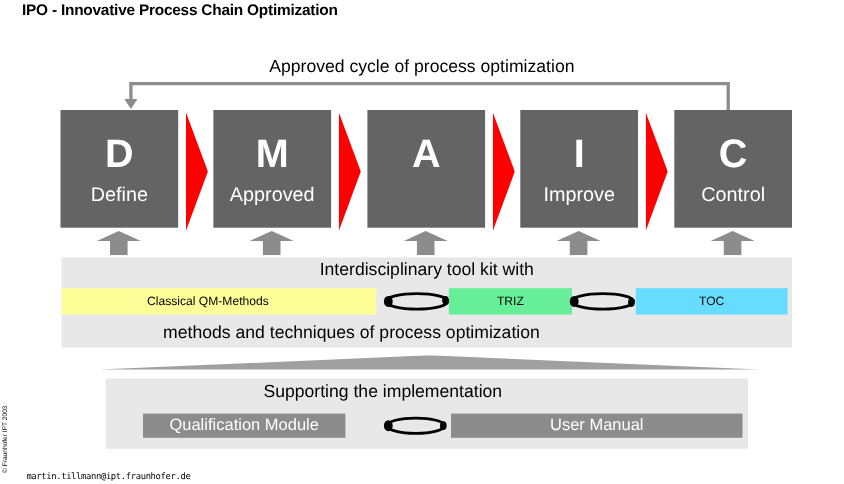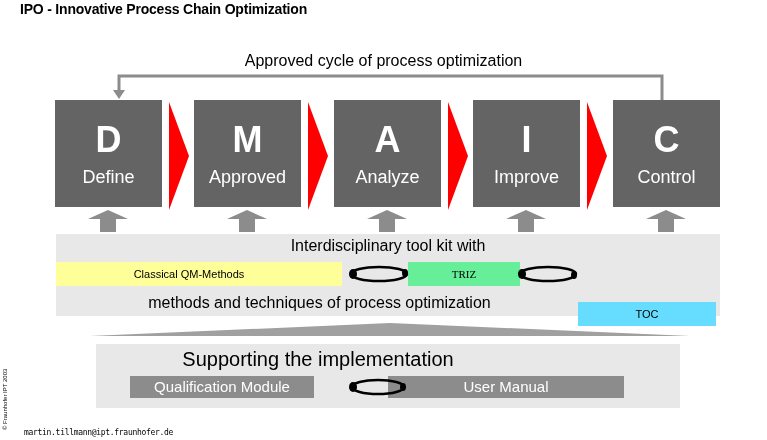--- a/index.html
+++ b/index.html
@@ -12,28 +12,28 @@
   .phase { position:absolute; top:100px; width:107px; height:107px; background:#646464; color:#fff; text-align:center; }
   .phase .letter { position:absolute; left:0; right:0; top:20px; font-size:36px; font-weight:bold; line-height:40px; }
   .phase .word { position:absolute; left:0; right:0; top:66px; font-size:18px; line-height:22px; }
   .chev { position:absolute; top:102px; width:20px; height:108px; }
   .uparrow { position:absolute; top:210px; width:40px; height:22px; }
   #toolkit-panel { left:56px; top:234px; width:664px; height:82px; background:#e8e8e8; }
   #toolkit-title { left:56px; width:664px; top:237px; text-align:center; font-size:16px; }
   #toolkit-footer { left:56px; width:527px; top:294px; text-align:center; font-size:16px; }
   .band { position:absolute; top:262px; height:24px; font-size:11px; line-height:24px; text-align:center; }
   #band-qm { left:56px; width:286px; background:#ffff99; }
-  #band-triz { left:408px; width:112px; background:#66ee99;font-family:Liberation Serif, serif; }
-  #band-toc { left:578px; width:138px; background:#66ddff;margin-top:40px; }
+  #band-triz { left:408px; width:112px; background:#66ee99; }
+  #band-toc { left:578px; width:138px; background:#66ddff; }
   .qm-text { padding-right:20px; }
   #support-panel { left:96px; top:344px; width:584px; height:64px; background:#e8e8e8; }
-  #support-title { left:78px; width:480px; top:348px; text-align:center; font-size:20px; }
+  #support-title { left:108px; width:480px; top:348px; text-align:center; font-size:16px; }
   .sband { position:absolute; top:376px; height:22px; background:#8c8c8c; color:#fff; font-size:15px; line-height:22px; text-align:center; }
   #sband-qual { left:130px; width:184px; }
-  #sband-user { left:388px; width:236px; }
+  #sband-user { left:410px; width:265px; }
   #footer-email { left:24px; top:428px; font-size:8px; font-family:"DejaVu Sans Mono", monospace; letter-spacing:-0.3px;text-align:right; }
   #footer-slide { left:722px; top:428px; font-size:8px;margin-top:24px; }
   #copyright { left:2px; top:370px; font-size:6px; transform-origin:left top; transform:rotate(-90deg) translate(-60px,0); white-space:nowrap; width:60px; }
 </style>
 </head>
 <body>
 
 <div id="title" class="abs">IPO - Innovative Process Chain Optimization</div>
 <div id="cycle-label" class="abs"><span>Approved cycle of process optimization</span></div>
 
@@ -45,21 +45,20 @@
 <div class="phase" style="left:55px">
   <div class="letter">D</div>
   <div class="word">Define</div>
 </div>
 <div class="phase" style="left:194px">
   <div class="letter">M</div>
   <div class="word">Approved</div>
 </div>
 <div class="phase" style="left:334px">
   <div class="letter">A</div>
-  <div class="word">Analyze</div>
 </div>
 <div class="phase" style="left:473px">
   <div class="letter">I</div>
   <div class="word">Improve</div>
 </div>
 <div class="phase" style="left:613px">
   <div class="letter">C</div>
   <div class="word">Control</div>
 </div>
 

